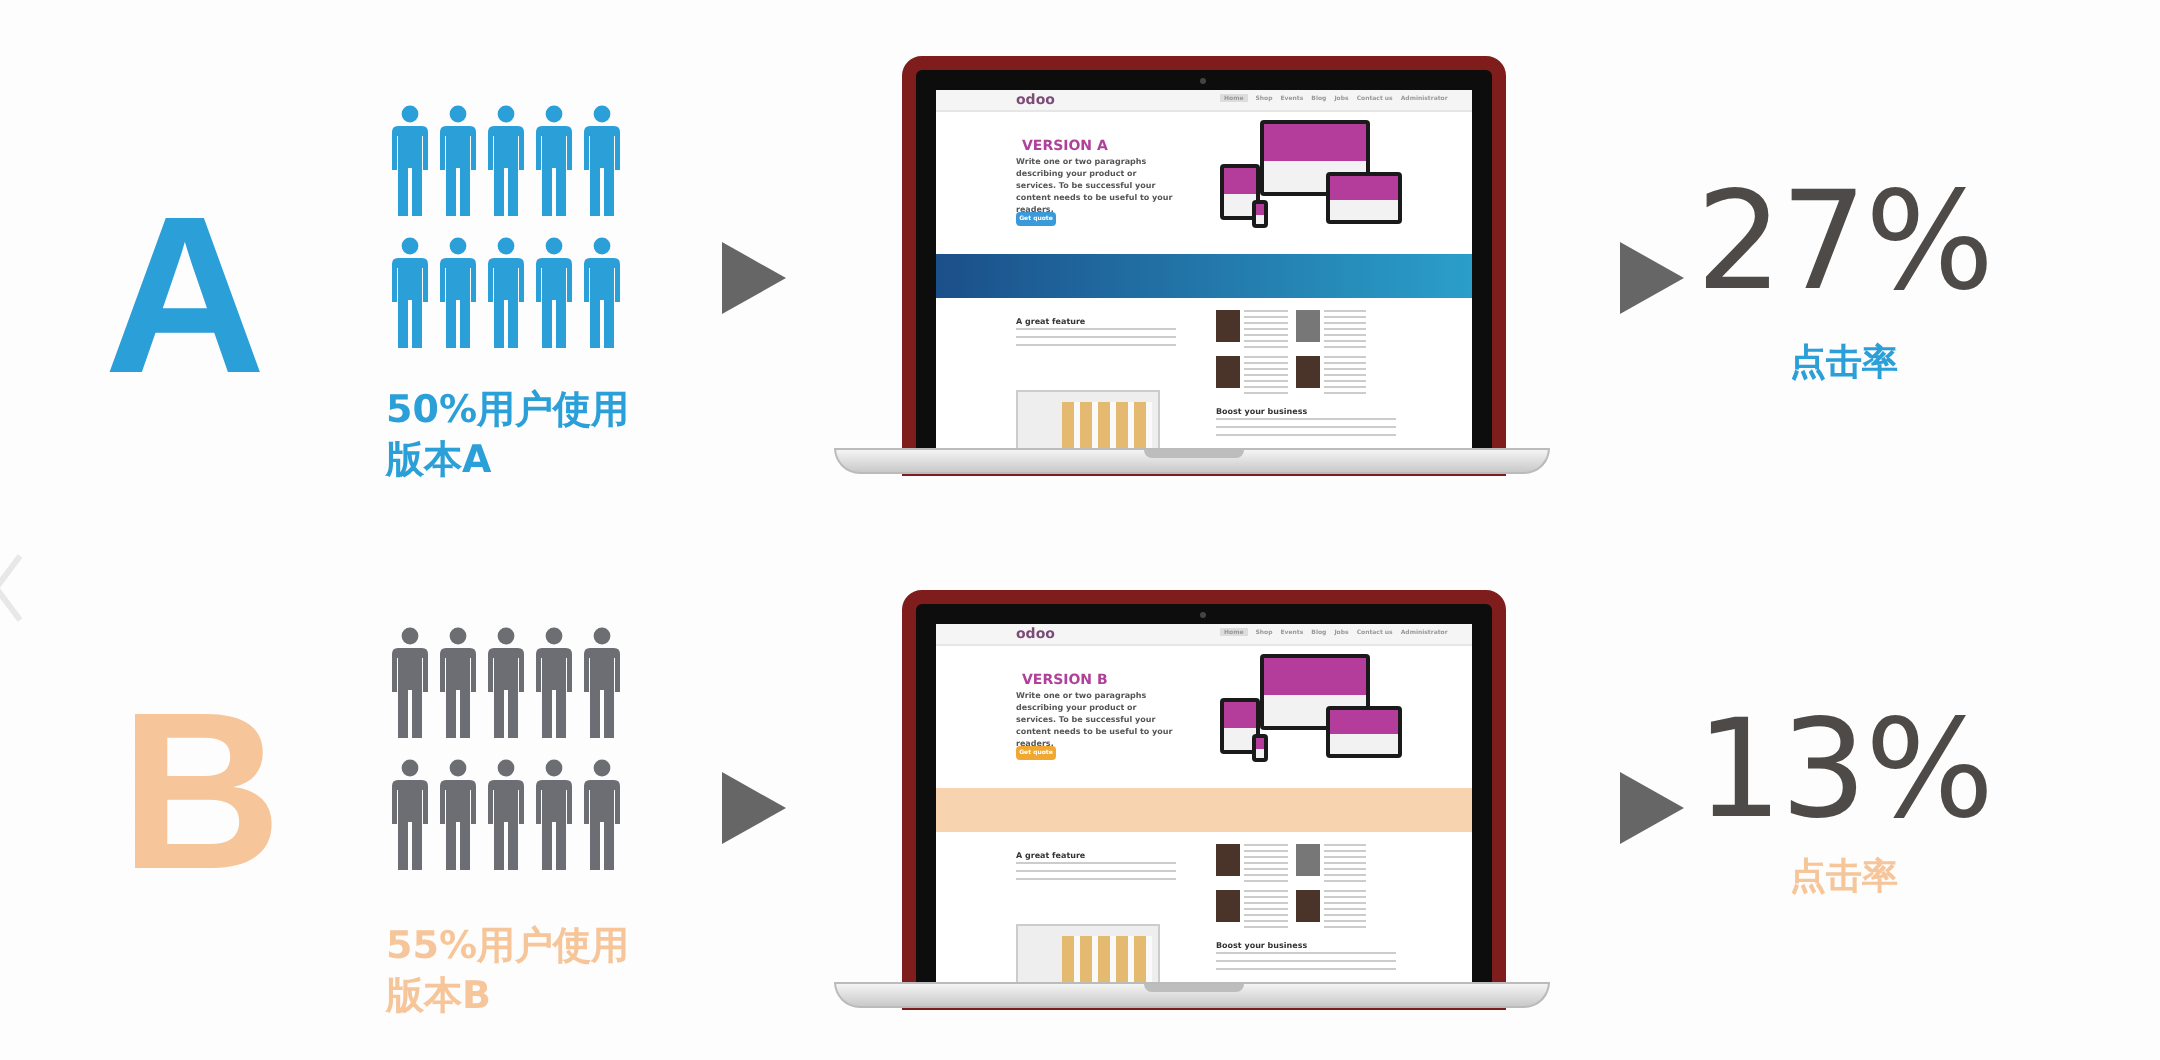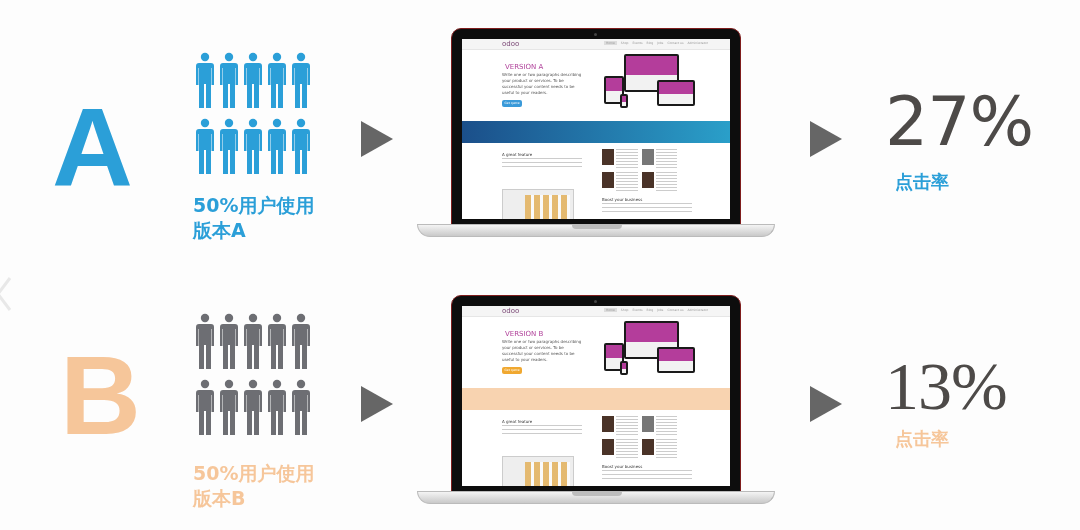--- a/index.html
+++ b/index.html
@@ -18,21 +18,21 @@
   .row.a .caption{top:193px;}
   .row.b .caption{top:196px;}
   .arrow{position:absolute;width:0;height:0;border-top:18px solid transparent;border-bottom:18px solid transparent;border-left:32px solid #666;}
   .arrow1{left:361px;}
   .arrow2{left:810px;}
   .row.a .arrow{top:121px;}
   .row.b .arrow{top:121px;}
   .laptop{position:absolute;left:415px;width:360px;height:215px;}
   .row.a .laptop{top:28px;}
   .row.b .laptop{top:30px;}
-  .lid{position:absolute;left:36px;top:0;width:288px;height:196px;background:#0d0d0d;border-radius:10px 10px 0 0;border:1px solid #7f1d1d;}
+  .lid{position:absolute;left:36px;top:0;width:288px;height:196px;background:#0d0d0d;border-radius:10px 10px 0 0;border:7px solid #7f1d1d;font-weight:bold;}
   .cam{position:absolute;left:142px;top:4px;width:3px;height:3px;border-radius:50%;background:#444;}
   .screen{position:absolute;left:10px;top:10px;width:268px;height:180px;background:#fff;overflow:hidden;}
   .base{position:absolute;left:2px;top:196px;width:356px;height:11px;background:linear-gradient(#f4f4f4,#c9c9c9);border-radius:0 0 14px 14px;border:1px solid #bbb;}
   .notch{position:absolute;left:154px;top:0;width:50px;height:4px;background:#bdbdbd;border-radius:0 0 4px 4px;}
   .nav{position:absolute;left:0;top:0;width:268px;height:10px;background:#f5f5f5;border-bottom:1px solid #e6e6e6;}
   .logo{position:absolute;left:40px;top:1px;font-size:7px;color:#7d4b78;}
   .navitems{position:absolute;left:142px;top:2px;display:flex;gap:4px;}
   .navitems span{font-size:3px;color:#999;display:block;}
   .navitems span.active{background:#ddd;padding:0 2px;}
   .vtitle{position:absolute;left:43px;top:24px;font-size:7px;color:#b0419a;}
@@ -45,23 +45,23 @@
   .feat-title{position:absolute;left:40px;top:113px;font-size:4px;color:#333;}
   .feat-txt{position:absolute;left:40px;top:119px;width:80px;height:12px;background:repeating-linear-gradient(#ccc 0 1px,transparent 1px 4px);}
   .avatars{position:absolute;left:140px;top:110px;width:75px;height:42px;display:grid;grid-template-columns:1fr 1fr;gap:4px;}
   .av{display:flex;gap:2px;}
   .av b{width:12px;height:16px;background:#4a3328;display:block;}
   .av s{flex:1;background:repeating-linear-gradient(#ccc 0 1px,transparent 1px 3px);text-decoration:none;}
   .shop{position:absolute;left:40px;top:150px;width:70px;height:35px;background:#eee;border:1px solid #ccc;}
   .shop .grid{position:absolute;left:22px;top:5px;right:3px;bottom:2px;background:repeating-linear-gradient(90deg,#e0a33a 0 6px,#fff 6px 9px);opacity:.7;}
   .boost-title{position:absolute;left:140px;top:158px;font-size:4px;color:#333;}
   .boost-txt{position:absolute;left:140px;top:164px;width:90px;height:10px;background:repeating-linear-gradient(#ccc 0 1px,transparent 1px 4px);}
-  .rate{position:absolute;left:885px;font-family:"DejaVu Sans",sans-serif;font-size:68px;color:#4d4a48;line-height:1;letter-spacing:-1px;}
+  .rate{position:absolute;left:848px;font-family:"DejaVu Sans",sans-serif;font-size:68px;color:#4d4a48;line-height:1;letter-spacing:-1px;}
   .row.a .rate{top:88px;}
-  .row.b .rate{top:87px;font-family:Liberation Serif, serif;}
+  .row.b .rate{top:87px;}
   .rate-label{position:absolute;left:895px;font-weight:bold;font-size:18px;line-height:1;}
   .row.a .rate-label{top:173px;}
   .row.b .rate-label{top:165px;}
   .side-chev{position:absolute;left:-6px;top:274px;width:20px;height:40px;}
 </style>
 </head>
 <body>
 
 <svg class="side-chev" viewBox="0 0 20 40">
     <polyline points="16,4 4,20 16,36" fill="none" stroke="#e8e8e8" stroke-width="3"></polyline>
@@ -222,21 +222,21 @@
       </svg>
       <svg viewBox="0 0 20 58" class="person">
         <circle cx="10" cy="5" r="4.2" fill="#6d6e73"></circle>
         <path d="M4 11 h12 q3 0 3 3 v19 h-2.5 v-17 h-0.5 v40 h-5 v-24 h-2 v24 h-5 v-40 h-0.5 v17 h-2.5 v-19 q0-3 3-3z" fill="#6d6e73"></path>
       </svg>
       <svg viewBox="0 0 20 58" class="person">
         <circle cx="10" cy="5" r="4.2" fill="#6d6e73"></circle>
         <path d="M4 11 h12 q3 0 3 3 v19 h-2.5 v-17 h-0.5 v40 h-5 v-24 h-2 v24 h-5 v-40 h-0.5 v17 h-2.5 v-19 q0-3 3-3z" fill="#6d6e73"></path>
       </svg>
     </div>
-  <div class="caption" style="color:#f6c69a">50%用户使用版本B</div>
+  <div class="caption" style="color:#f6c69a">55%用户使用版本B</div>
   <div class="arrow arrow1"></div>
 
   <div class="laptop">
     <div class="lid">
       <div class="cam"></div>
       <div class="screen">
         <div class="nav">
           <span class="logo">odoo</span>
           <div class="navitems">
             <span class="active">Home</span>

